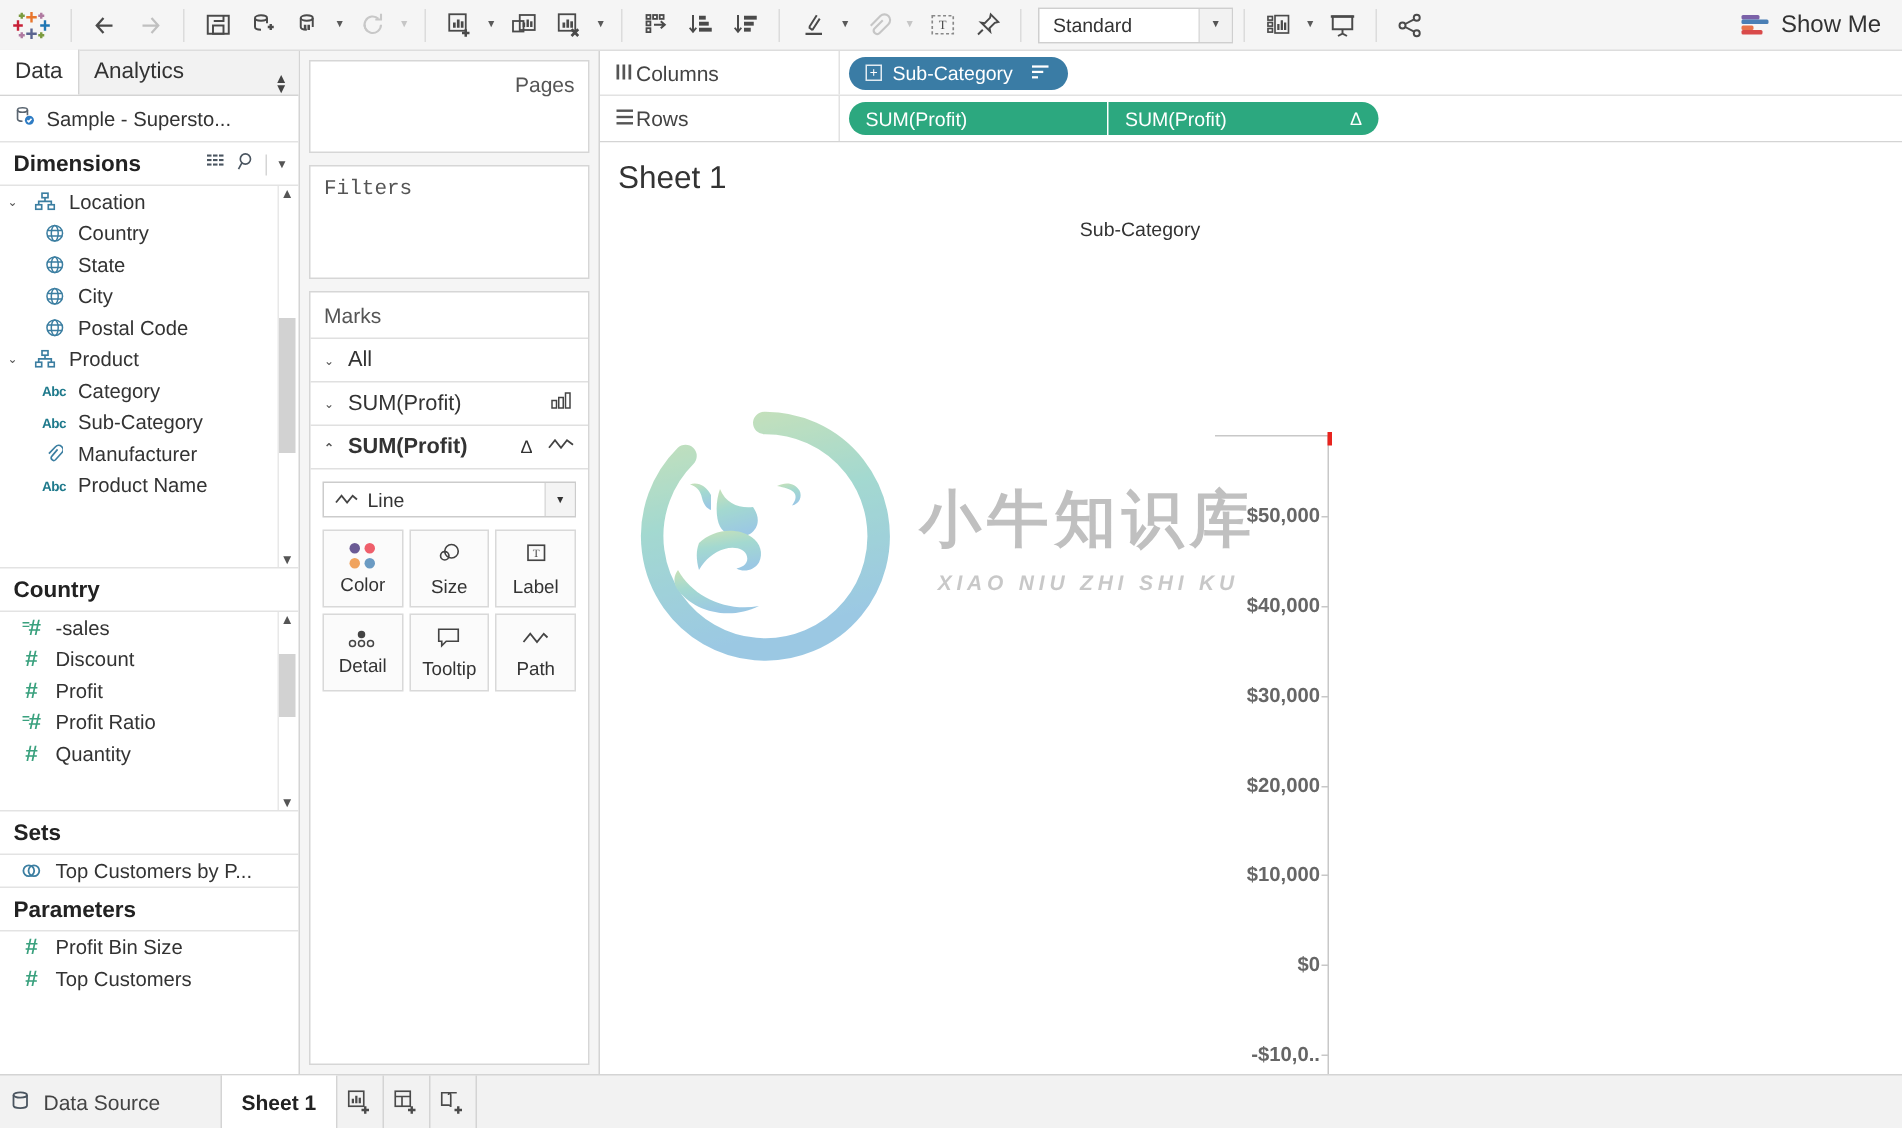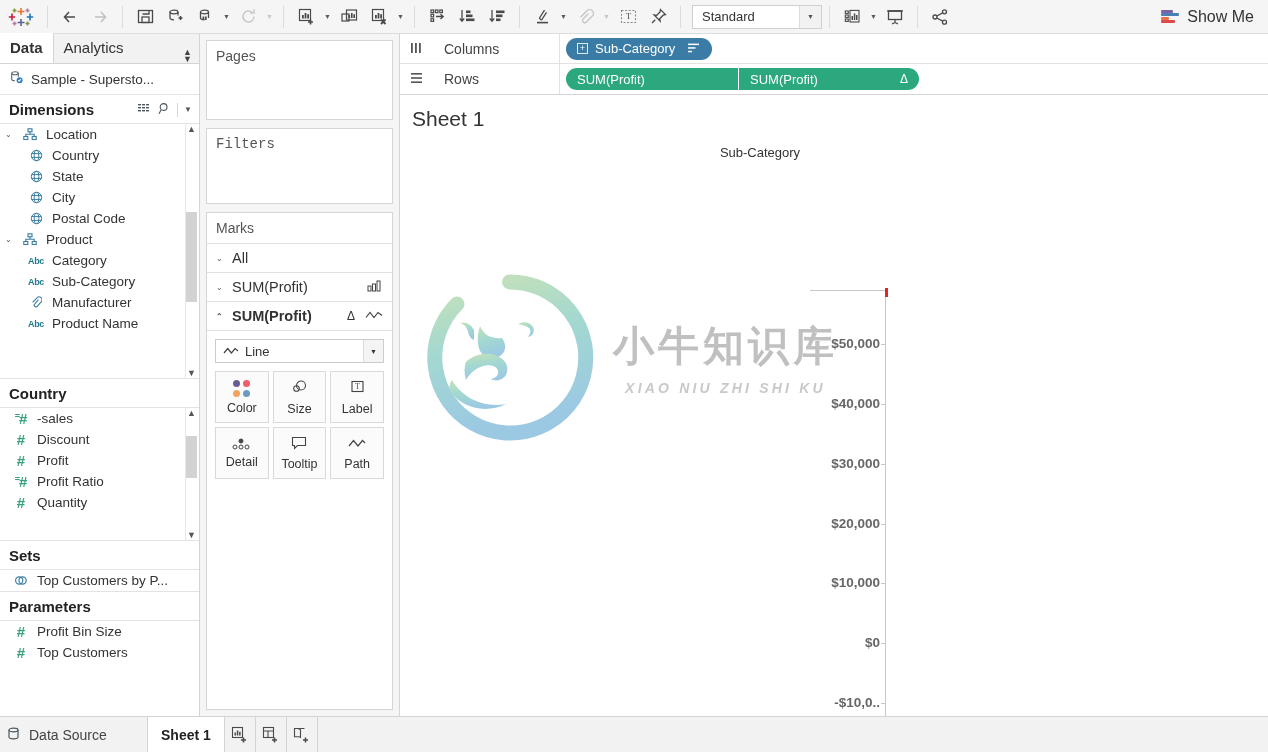--- a/index.html
+++ b/index.html
@@ -69,21 +69,21 @@
     background: #fff;
     border-right: 1px solid #d4d4d4;
     display: flex; flex-direction: column;
     font-size: 13px;
   }
   .dp-tabs { display: flex; align-items: flex-end; height: 30px; border-bottom: 1px solid #d4d4d4; background:#f2f2f2;}
   .dp-tab {
     padding: 4px 10px 5px 10px; font-size: 15px; color:#333;
     height: 30px; display: flex; align-items: center;
   }
-  .dp-tab.active { font-weight: bold; background:#fff; border-right: 1px solid #d4d4d4;}
+  .dp-tab.active { font-weight: normal; background:#fff; border-right: 1px solid #d4d4d4;}
   .dp-tab.inactive { color:#333; }
   .dp-tab-spin { margin-left: auto; padding-right: 7px; font-size: 9px; color:#444; line-height: 0.8;}
   .ds-row { display:flex; align-items:center; gap:7px; padding: 6px 8px 6px 9px; border-bottom: 1px solid #e3e3e3; font-size: 13.5px;}
   .sec-head {
     display:flex; align-items:center; padding: 6px 6px 5px 9px;
     font-weight: bold; font-size: 15px; color:#222;
     border-bottom: 1px solid #e3e3e3;
   }
   .sec-head .tools { margin-left:auto; display:flex; align-items:center; gap:6px; }
   .field-list { position: relative; }
@@ -111,21 +111,21 @@
   
   .cards {
     width: 200px; min-width:200px;
     background: #f5f5f5;
     border-right: 1px solid #d4d4d4;
     padding: 6px;
     display:flex; flex-direction:column; gap: 8px;
   }
   .card { background:#fff; border: 1px solid #d6d6d6; }
   .card-title { padding: 7px 9px; font-size: 14px; color:#555; }
-  .pages-card { height: 80px; }
+  .pages-card { height: 62px; text-align: right; }
   .filters-card { height: 76px; font-family: Liberation Mono, monospace; }
   .marks-card { flex:1; display:flex; flex-direction:column; }
   .marks-title { padding: 7px 9px; font-size: 14px; color:#555; border-bottom:1px solid #e0e0e0;}
   .marks-row {
     display:flex; align-items:center; gap:7px;
     padding: 6px 9px; font-size: 14.5px; color:#333;
     border-bottom: 1px solid #e0e0e0;
   }
   .marks-row.active { font-weight:bold; }
   .marks-row .right { margin-left:auto; display:flex; align-items:center; gap:10px;}
@@ -145,21 +145,21 @@
   }
   .dots4 { display:grid; grid-template-columns:repeat(2,7px); grid-gap:3px; }
   .dots4 i { width:7px; height:7px; border-radius:50%; display:block; }
   .dots-detail { display:flex; align-items:center; }
 
   
   .sheetarea { flex:1; display:flex; flex-direction:column; min-width:0; background:#fff; }
   .shelves { border-bottom: 1px solid #d4d4d4; }
   .shelf-row { display:flex; align-items:center; height: 30px; border-bottom: 1px solid #e2e2e2;}
   .shelf-label {
-    width: 160px; min-width:160px; display:flex; align-items:center; gap:20px;
+    width: 160px; min-width:160px; display:flex; align-items:center; gap:0;
     padding-left: 10px; font-size: 14px; color:#444;
     border-right: 1px solid #e2e2e2; height:100%;
   }
   .shelf-drop { flex:1; display:flex; align-items:center; gap: 2px; padding-left: 6px; height:100%;}
   .pill {
     height: 22px; border-radius: 11px;
     display:flex; align-items:center; gap:7px;
     padding: 0 11px; color:#fff; font-size: 13px; white-space:nowrap;
   }
   .pill.blue { background:#3a7ca5; }

